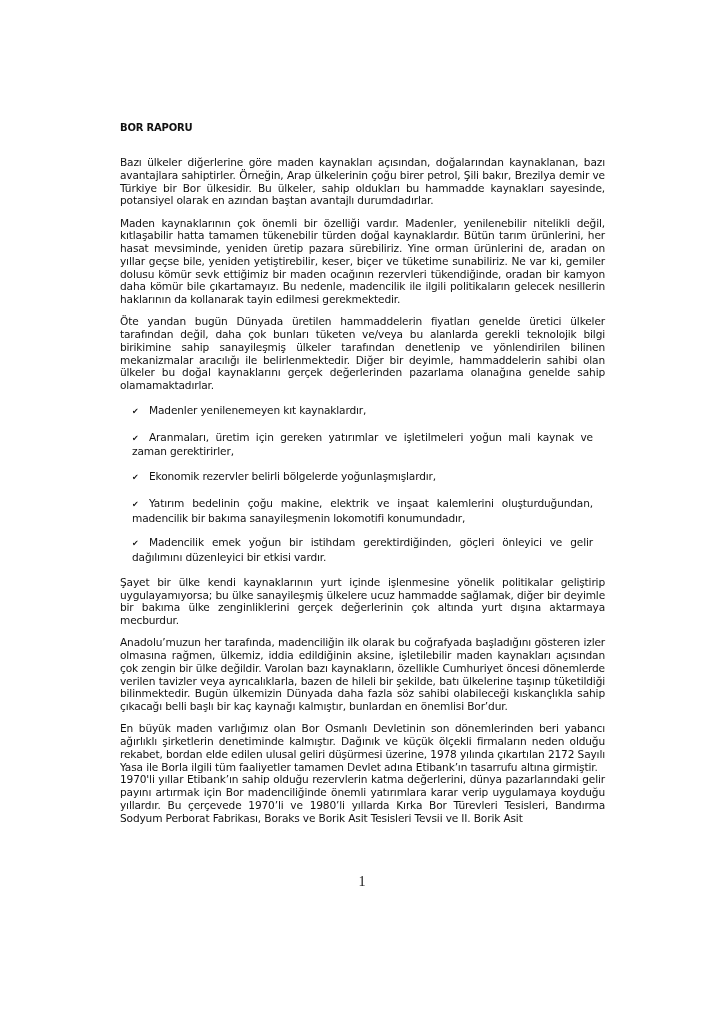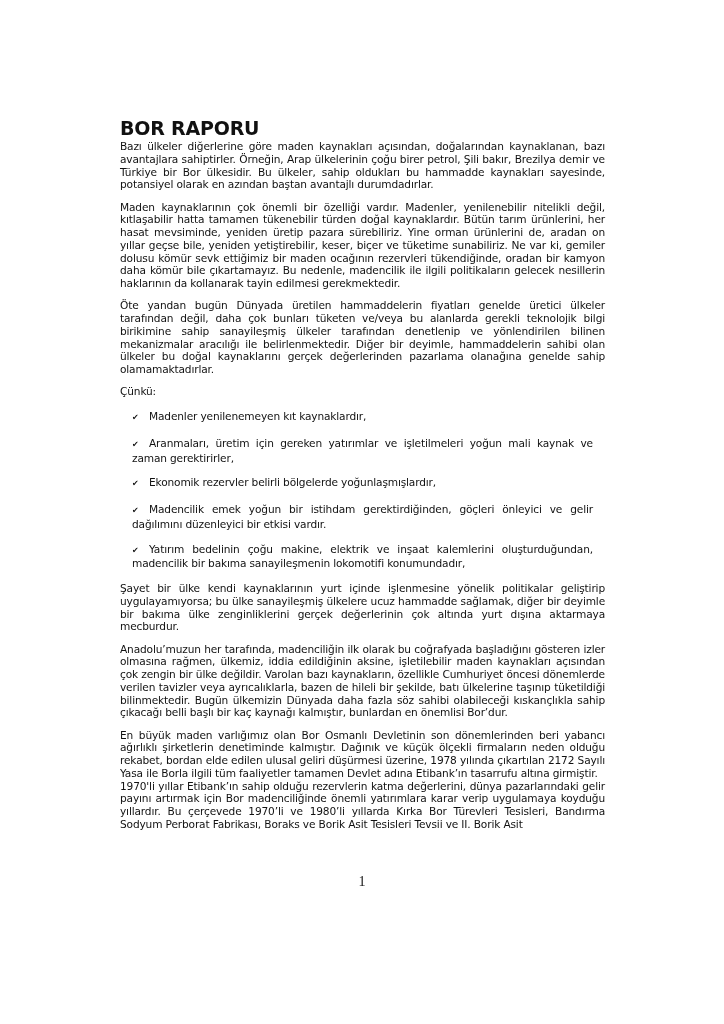--- a/index.html
+++ b/index.html
@@ -5,21 +5,21 @@
   html, body { margin: 0; padding: 0; background: #ffffff; }
   body { width: 724px; height: 1024px; position: relative; overflow: hidden; }
   .page {
     position: absolute; left: 120px; top: 120px; width: 485px;
     font-family: "DejaVu Sans", sans-serif;
     font-size: 10.6px; line-height: 12.75px; color: #111;
     letter-spacing: -0.15px;
   }
   .title {
     font-family: "DejaVu Sans", sans-serif; font-weight: bold;
-    font-size: 19px; line-height: 16px; margin: 0 0 4px 0; letter-spacing: -0.2px;
+    font-size: 10px; line-height: 16px; margin: 0 0 20px 0; letter-spacing: -0.2px;
   }
   p { margin: 0 0 9.5px 0; text-align: justify; }
   p.tight { margin-bottom: 0; }
   .lead { margin: 0; }
   ul.checks { list-style: none; margin: 0 0 9.5px 0; padding: 0; }
   ul.checks li { text-align: justify; margin: 12px; }
   .check { display: inline-block; width: 17px; font-size: 8px; }
   .pagenum {
     position: absolute; left: 0; width: 724px; top: 874px; text-align: center;
     font-family: "Liberation Serif", serif; font-size: 14px; color: #111;
@@ -28,27 +28,26 @@
 </head>
 <body>
 
 <div class="page">
   <div class="title">BOR RAPORU</div>
 
   <p>Bazı ülkeler diğerlerine göre maden kaynakları açısından, doğalarından kaynaklanan, bazı avantajlara sahiptirler. Örneğin, Arap ülkelerinin çoğu birer petrol, Şili bakır, Brezilya demir ve Türkiye bir Bor ülkesidir. Bu ülkeler, sahip oldukları bu hammadde kaynakları sayesinde, potansiyel olarak en azından baştan avantajlı durumdadırlar.</p>
   <p>Maden kaynaklarının çok önemli  bir özelliği vardır. Madenler, yenilenebilir nitelikli değil, kıtlaşabilir hatta tamamen tükenebilir türden doğal kaynaklardır. Bütün tarım ürünlerini, her hasat mevsiminde, yeniden üretip pazara sürebiliriz. Yine orman ürünlerini de, aradan on yıllar geçse bile, yeniden yetiştirebilir, keser, biçer ve tüketime sunabiliriz. Ne var ki, gemiler dolusu kömür sevk ettiğimiz bir maden ocağının rezervleri tükendiğinde, oradan bir kamyon daha kömür bile çıkartamayız. Bu nedenle, madencilik ile ilgili politikaların gelecek nesillerin haklarının da kollanarak tayin edilmesi gerekmektedir.</p>
   <p>Öte yandan bugün Dünyada üretilen hammaddelerin fiyatları genelde üretici ülkeler tarafından değil, daha çok bunları tüketen ve/veya bu alanlarda gerekli teknolojik bilgi birikimine sahip sanayileşmiş ülkeler tarafından denetlenip ve yönlendirilen bilinen mekanizmalar aracılığı ile belirlenmektedir. Diğer bir deyimle, hammaddelerin sahibi olan ülkeler bu doğal kaynaklarını gerçek değerlerinden pazarlama olanağına genelde sahip olamamaktadırlar.</p>
 
-  <div class="lead">Çünkü:</div>
   <ul class="checks">
     <li><span class="check">✔</span><span>Madenler yenilenemeyen kıt kaynaklardır,</span></li>
     <li><span class="check">✔</span><span>Aranmaları, üretim için gereken yatırımlar ve işletilmeleri yoğun mali kaynak ve zaman gerektirirler,</span></li>
     <li><span class="check">✔</span><span>Ekonomik rezervler belirli bölgelerde yoğunlaşmışlardır,</span></li>
+    <li><span class="check">✔</span><span>Yatırım bedelinin çoğu makine, elektrik ve inşaat kalemlerini oluşturduğundan, madencilik bir bakıma sanayileşmenin lokomotifi konumundadır,</span></li>
     <li><span class="check">✔</span><span>Madencilik emek yoğun bir istihdam gerektirdiğinden, göçleri önleyici ve gelir dağılımını düzenleyici bir etkisi vardır.</span></li>
-    <li><span class="check">✔</span><span>Yatırım bedelinin çoğu makine, elektrik ve inşaat kalemlerini oluşturduğundan, madencilik bir bakıma sanayileşmenin lokomotifi konumundadır,</span></li>
   </ul>
 
   <p>Şayet bir ülke kendi kaynaklarının yurt içinde işlenmesine yönelik politikalar geliştirip uygulayamıyorsa; bu ülke sanayileşmiş ülkelere ucuz hammadde sağlamak, diğer bir deyimle bir bakıma ülke zenginliklerini gerçek değerlerinin çok altında yurt dışına aktarmaya mecburdur.</p>
   <p>Anadolu’muzun her tarafında, madenciliğin ilk olarak bu coğrafyada başladığını gösteren izler olmasına rağmen, ülkemiz, iddia edildiğinin aksine, işletilebilir maden kaynakları açısından çok zengin bir ülke değildir. Varolan bazı kaynakların, özellikle Cumhuriyet öncesi dönemlerde verilen tavizler veya ayrıcalıklarla, bazen de hileli bir şekilde, batı ülkelerine taşınıp tüketildiği bilinmektedir. Bugün ülkemizin Dünyada daha fazla söz sahibi olabileceği kıskançlıkla sahip çıkacağı belli başlı bir kaç kaynağı kalmıştır, bunlardan en önemlisi Bor’dur.</p>
   <p class="tight">En büyük maden varlığımız olan Bor Osmanlı Devletinin son dönemlerinden beri yabancı ağırlıklı şirketlerin denetiminde kalmıştır. Dağınık ve küçük ölçekli firmaların neden olduğu rekabet, bordan elde edilen ulusal geliri düşürmesi üzerine, 1978 yılında çıkartılan 2172 Sayılı Yasa ile Borla ilgili tüm faaliyetler tamamen Devlet adına Etibank’ın tasarrufu altına girmiştir.</p>
   <p class="tight">1970'li yıllar Etibank’ın sahip olduğu rezervlerin katma değerlerini, dünya pazarlarındaki gelir payını artırmak için Bor madenciliğinde önemli yatırımlara karar verip uygulamaya koyduğu yıllardır. Bu çerçevede 1970’li ve 1980’li yıllarda Kırka Bor Türevleri Tesisleri, Bandırma Sodyum Perborat Fabrikası, Boraks ve Borik Asit Tesisleri Tevsii ve II. Borik Asit</p>
 </div>
 
 <div class="pagenum">1</div>
 

